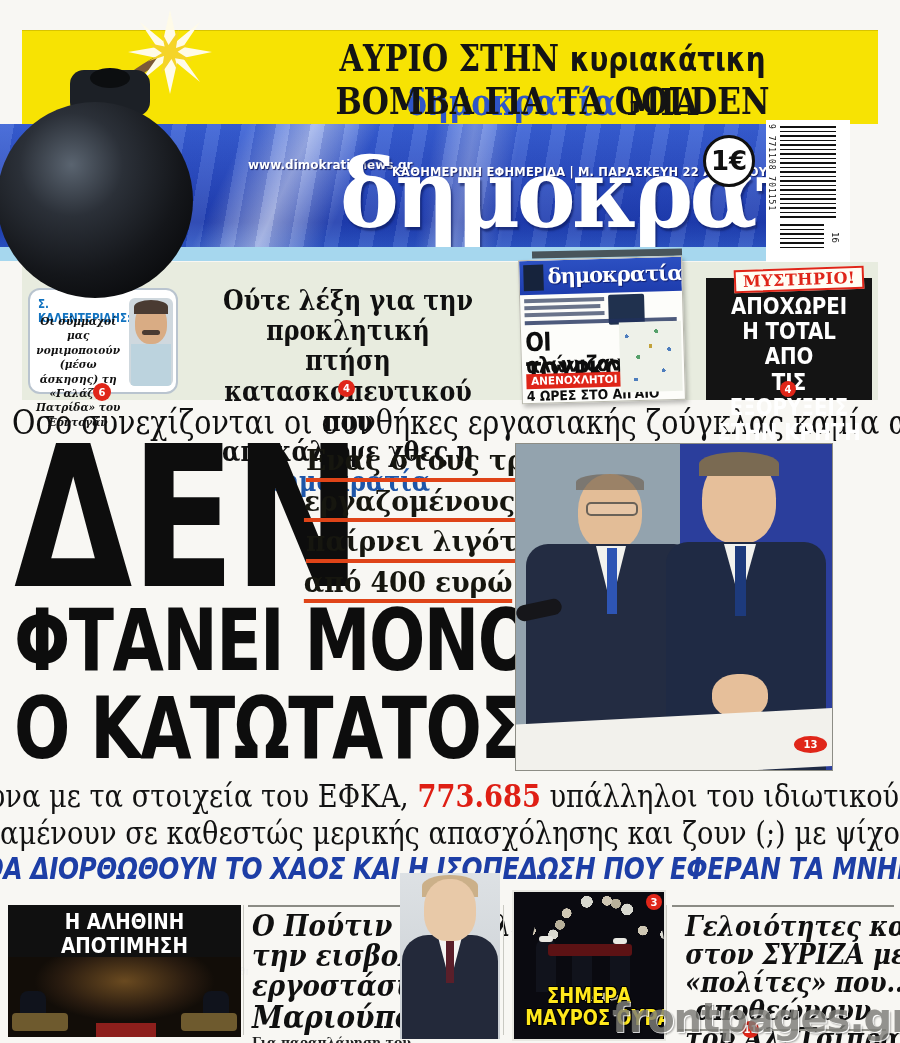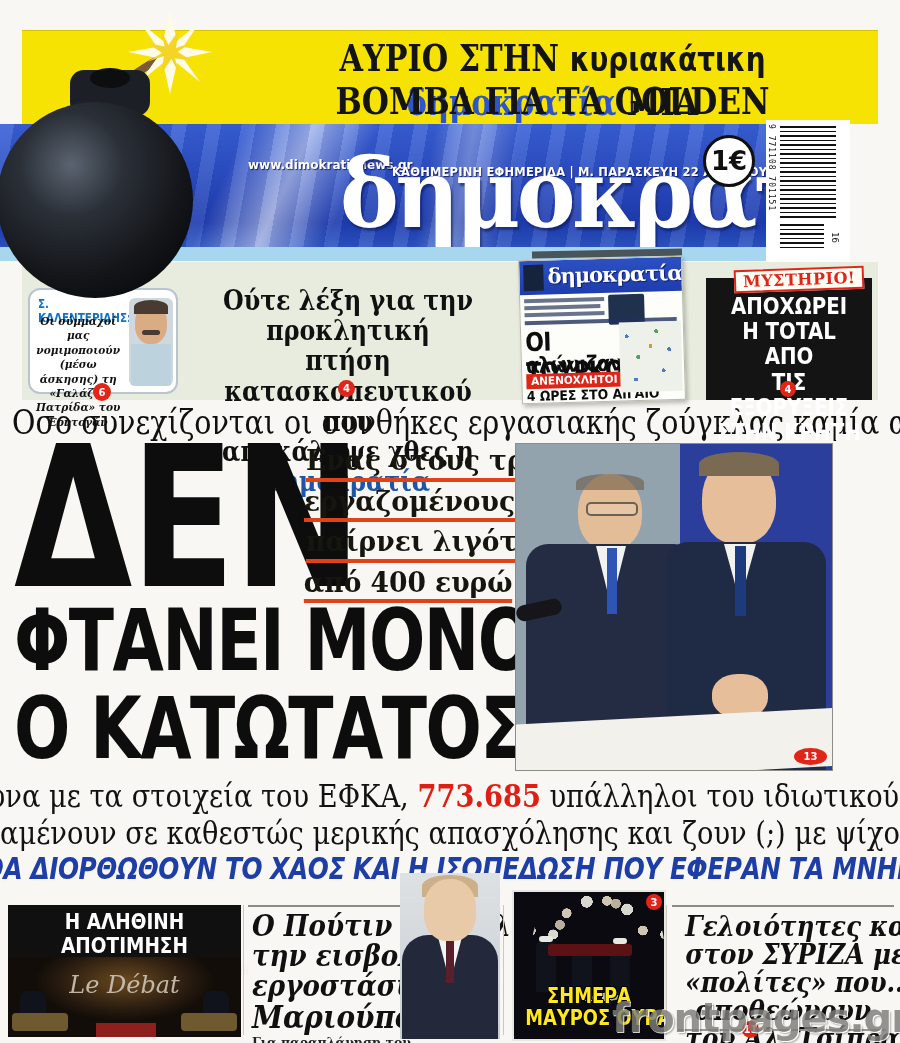--- a/index.html
+++ b/index.html
@@ -325,37 +325,36 @@
     <div class="abs" style="left:80px;top:102px;width:30px;height:60px;background:#f2f2ee;clip-path:polygon(50% 100%,0 0,100% 0);"></div>
     <div class="abs" style="left:91px;top:104px;width:10px;height:66px;background:#2e55b4;"></div>
     <div class="person-head abs" style="left:186px;top:12px;width:74px;height:88px;background:#e6bf9a;"></div>
     <div class="abs" style="left:183px;top:8px;width:80px;height:24px;background:#7a6a52;border-radius:50% 50% 0 0;"></div>
     <div class="suit abs" style="left:150px;top:98px;width:160px;height:232px;background:#1f2a44;"></div>
     <div class="abs" style="left:208px;top:100px;width:32px;height:58px;background:#f2f2ee;clip-path:polygon(50% 100%,0 0,100% 0);"></div>
     <div class="abs" style="left:219px;top:102px;width:11px;height:70px;background:#1d3a7c;"></div>
     <div class="abs" style="left:196px;top:230px;width:56px;height:44px;background:#e6bf9a;border-radius:45%;"></div>
     <div id="lp-mic" class="abs"></div>
     <div id="lp-table" class="abs"></div>
-    <div class="ref-circle abs" style="right:5px;bottom:5px;width:33px;height:17px;font-size:10px;">13</div>
+    <div class="ref-circle abs" style="right:5px;bottom:17px;width:33px;height:17px;font-size:10px;">13</div>
   </div>
 
   <div id="subdeck1" class="subdeck-line"><span>Σύμφωνα με τα στοιχεία του ΕΦΚΑ, </span><span class="red-number">773.685</span><span> υπάλληλοι του ιδιωτικού τομέα</span></div>
   <div id="subdeck2" class="subdeck-line">παραμένουν σε καθεστώς μερικής απασχόλησης και ζουν (;) με ψίχουλα</div>
 
   <div id="blue-question" class="abs">ΠΟΤΕ ΘΑ ΔΙΟΡΘΩΘΟΥΝ ΤΟ ΧΑΟΣ ΚΑΙ Η ΙΣΟΠΕΔΩΣΗ ΠΟΥ ΕΦΕΡΑΝ ΤΑ ΜΝΗΜΟΝΙΑ;</div>
 
   <div id="debate-box" class="abs">
     <div id="debate-head" class="abs">
       <span>Η ΑΛΗΘΙΝΗ ΑΠΟΤΙΜΗΣΗ</span><br>
       <span>ΤΟΥ ΓΑΛΛΙΚΟΥ DEBATE!</span>
     </div>
     <div id="debate-sub" class="abs"><span>Οι απόψεις, η γλώσσα του σώματος και τα λάθη.</span><span class="red-square"></span><b>18-20</b></div>
   </div>
   <div id="debate-photo" class="abs">
-    <div id="debate-title" class="abs">Le Débat</div>
     <div class="debater abs" style="left:12px;bottom:12px;"></div>
     <div class="debater abs" style="right:12px;bottom:12px;"></div>
     <div class="debate-desk abs" style="left:4px;"></div>
     <div class="debate-desk abs" style="right:4px;"></div>
     <div id="debate-carpet" class="abs"></div>
   </div>
 
   <div id="putin-box" class="abs">
     <div class="putin-hline" style="top:4px;">Ο Πούτιν ανέβαλε</div>
     <div class="putin-hline" style="top:34px;">την εισβολή στο</div>

